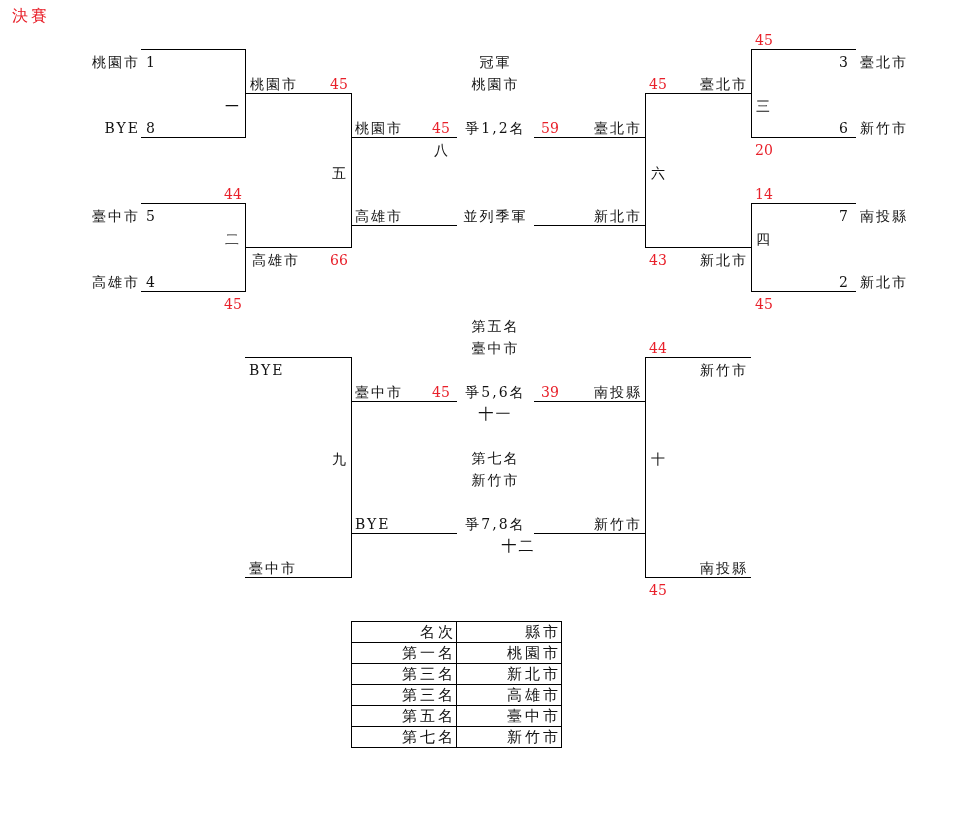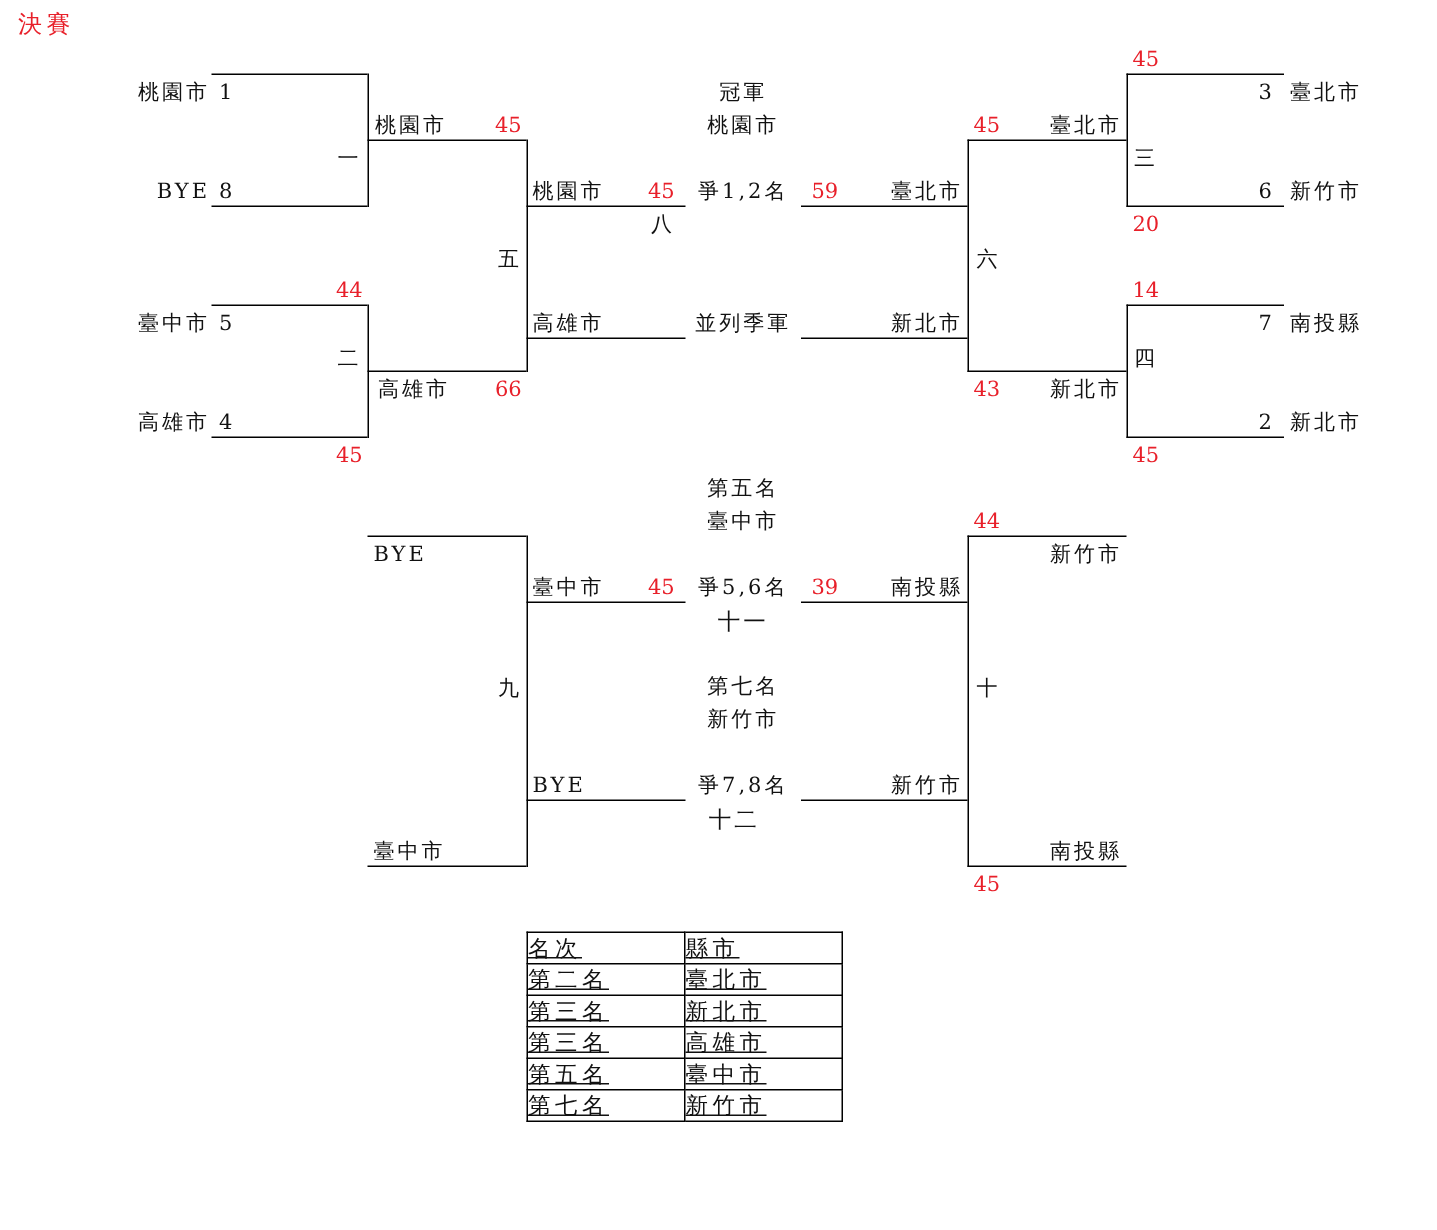--- a/index.html
+++ b/index.html
@@ -7,21 +7,21 @@
          font-family: "DejaVu Serif", "Liberation Serif", serif; color: #111; }
   .t { position: absolute; font-size: 14px; line-height: 16px; white-space: nowrap; letter-spacing: 2px; }
   .r { color: #e8202a; letter-spacing: 0; }
   .ra { text-align: right; }
   .c { text-align: center; }
   .h { position: absolute; height: 0; border-top: 1.5px solid #000; }
   .v { position: absolute; width: 0; border-left: 1.5px solid #000; }
   #title { left: 12px; top: 8px; color: #e8202a; font-size: 16px; letter-spacing: 3px; }
   table.rank { position: absolute; left: 351px; top: 621px; border-collapse: collapse; }
   table.rank td { border: 1px solid #000; width: 104px; height: 20px; padding: 0;
-                  text-align: left; font-size: 15px; letter-spacing: 3px; line-height: 20px; text-decoration: underline; }
+                  text-align: right; font-size: 15px; letter-spacing: 3px; line-height: 20px; }
 </style>
 </head>
 <body>
 
 <div class="t" id="title">決賽</div>
 
 <div>
 
   <div class="h" style="left:141px;top:49px;width:104px"></div>
   <div class="h" style="left:141px;top:137px;width:104px"></div>
@@ -130,38 +130,38 @@
 <div class="t c" style="left:457px;width:77px;top:384px">爭5,6名</div>
 <div class="t c" style="left:457px;width:77px;top:406px;font-size:15px">十一</div>
 <div class="t r" style="left:541px;top:384px">39</div>
 <div class="t ra" style="right:316px;top:384px">南投縣</div>
 
 <div class="t c" style="left:457px;width:77px;top:450px">第七名</div>
 <div class="t c" style="left:457px;width:77px;top:472px">新竹市</div>
 
 <div class="t" style="left:355px;top:516px">BYE</div>
 <div class="t c" style="left:457px;width:77px;top:516px">爭7,8名</div>
-<div class="t c" style="left:451px;width:77px;top:538px;font-size:15px">十二</div>
+<div class="t c" style="left:480px;width:77px;top:538px;font-size:15px">十二</div>
 <div class="t ra" style="right:316px;top:516px">新竹市</div>
 
 <div class="t r" style="left:649px;top:340px">44</div>
 <div class="t ra" style="right:210px;top:362px">新竹市</div>
 <div class="t" style="left:651px;top:451px">十</div>
 <div class="t ra" style="right:210px;top:560px">南投縣</div>
 <div class="t r" style="left:649px;top:582px">45</div>
 
 <table class="rank">
   <tbody>
       <tr>
     <td>名次</td>
     <td>縣市</td>
   </tr>
   <tr>
-        <td>第二名</td>
-        <td>臺北市</td>
+        <td>第一名</td>
+        <td>桃園市</td>
       </tr>
   <tr>
         <td>第三名</td>
         <td>新北市</td>
       </tr>
   <tr>
         <td>第三名</td>
         <td>高雄市</td>
       </tr>
   <tr>

